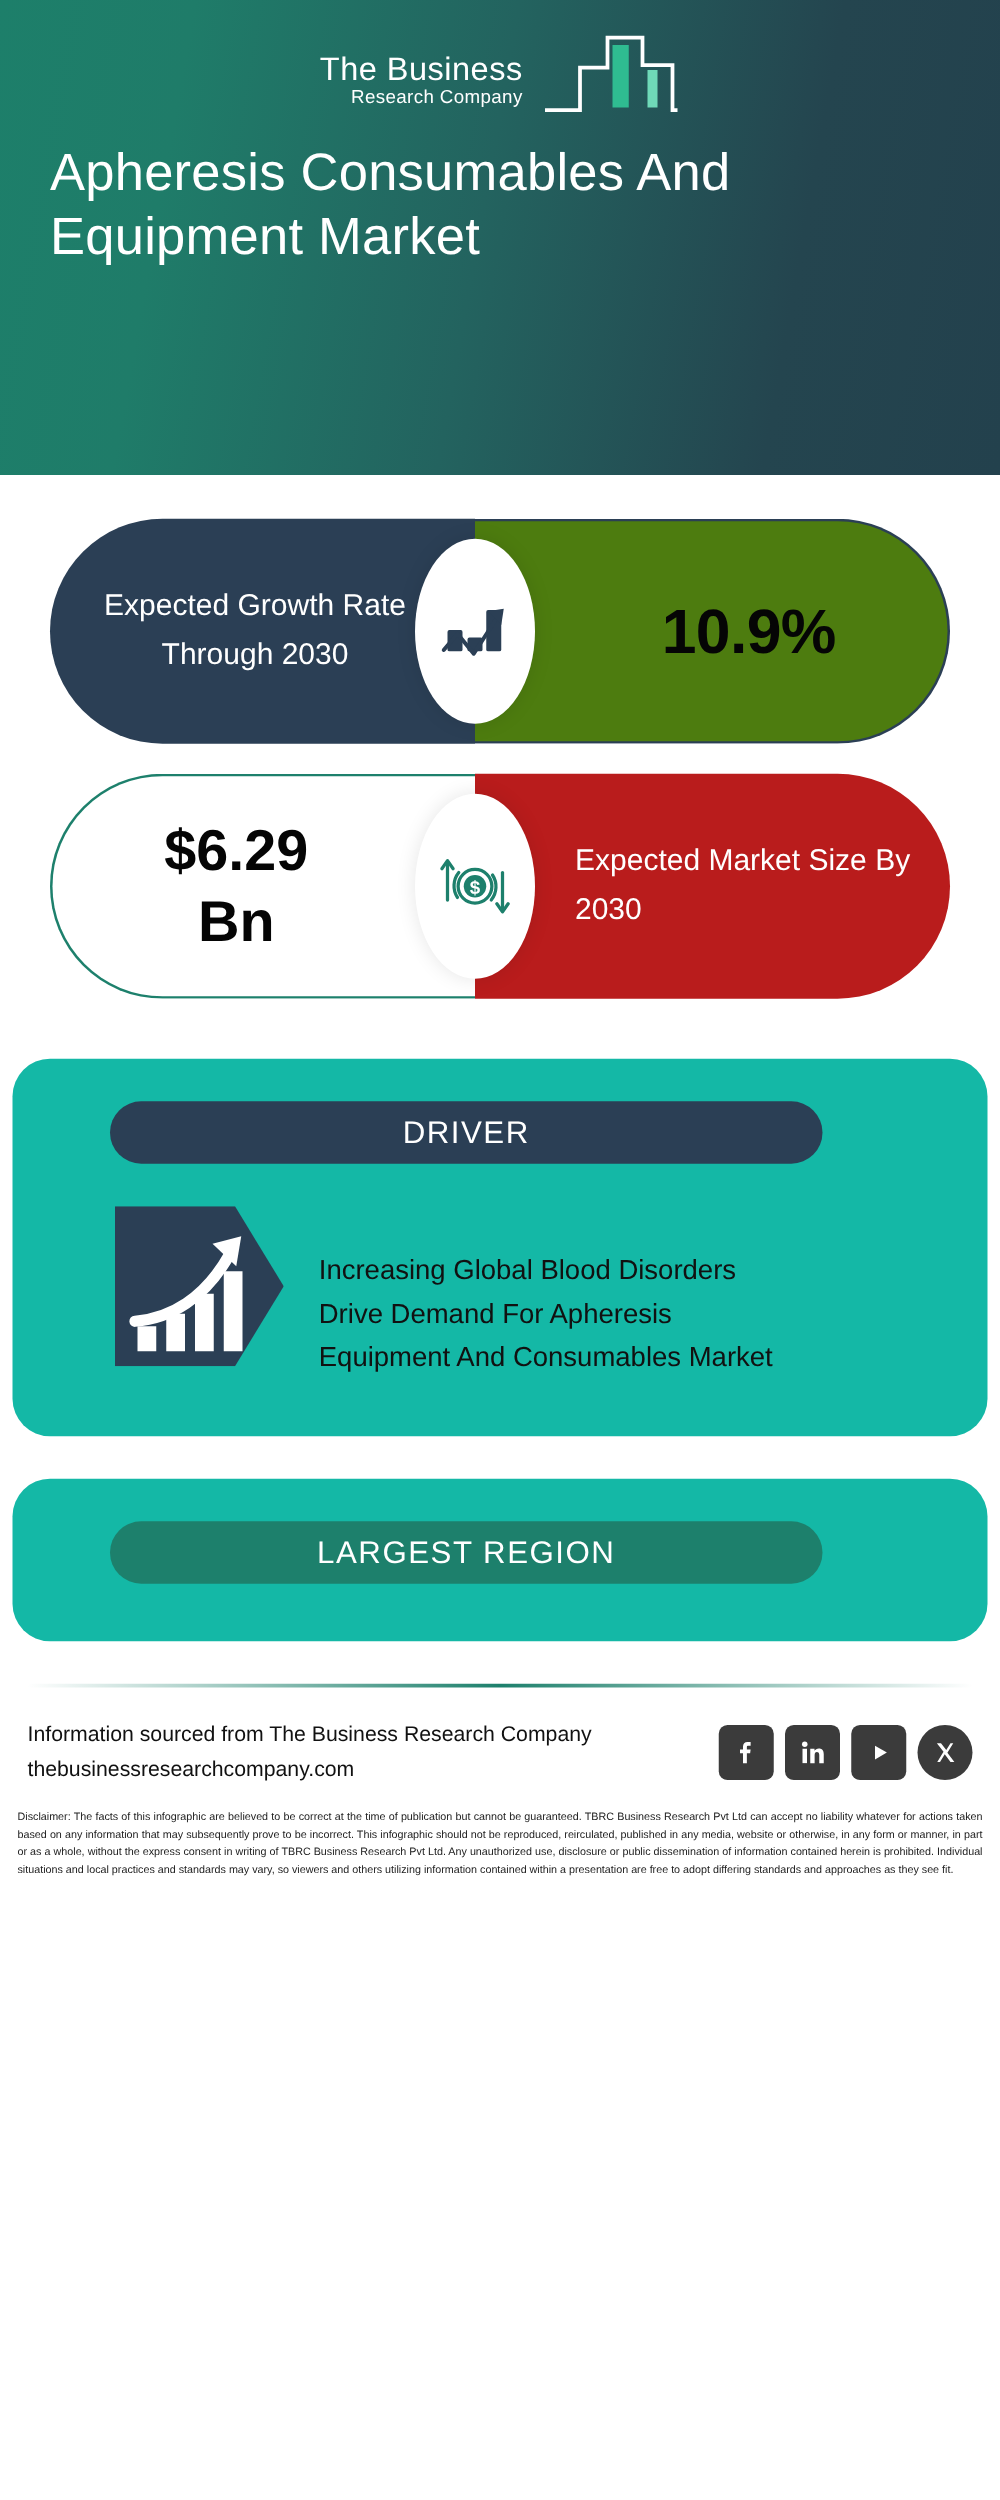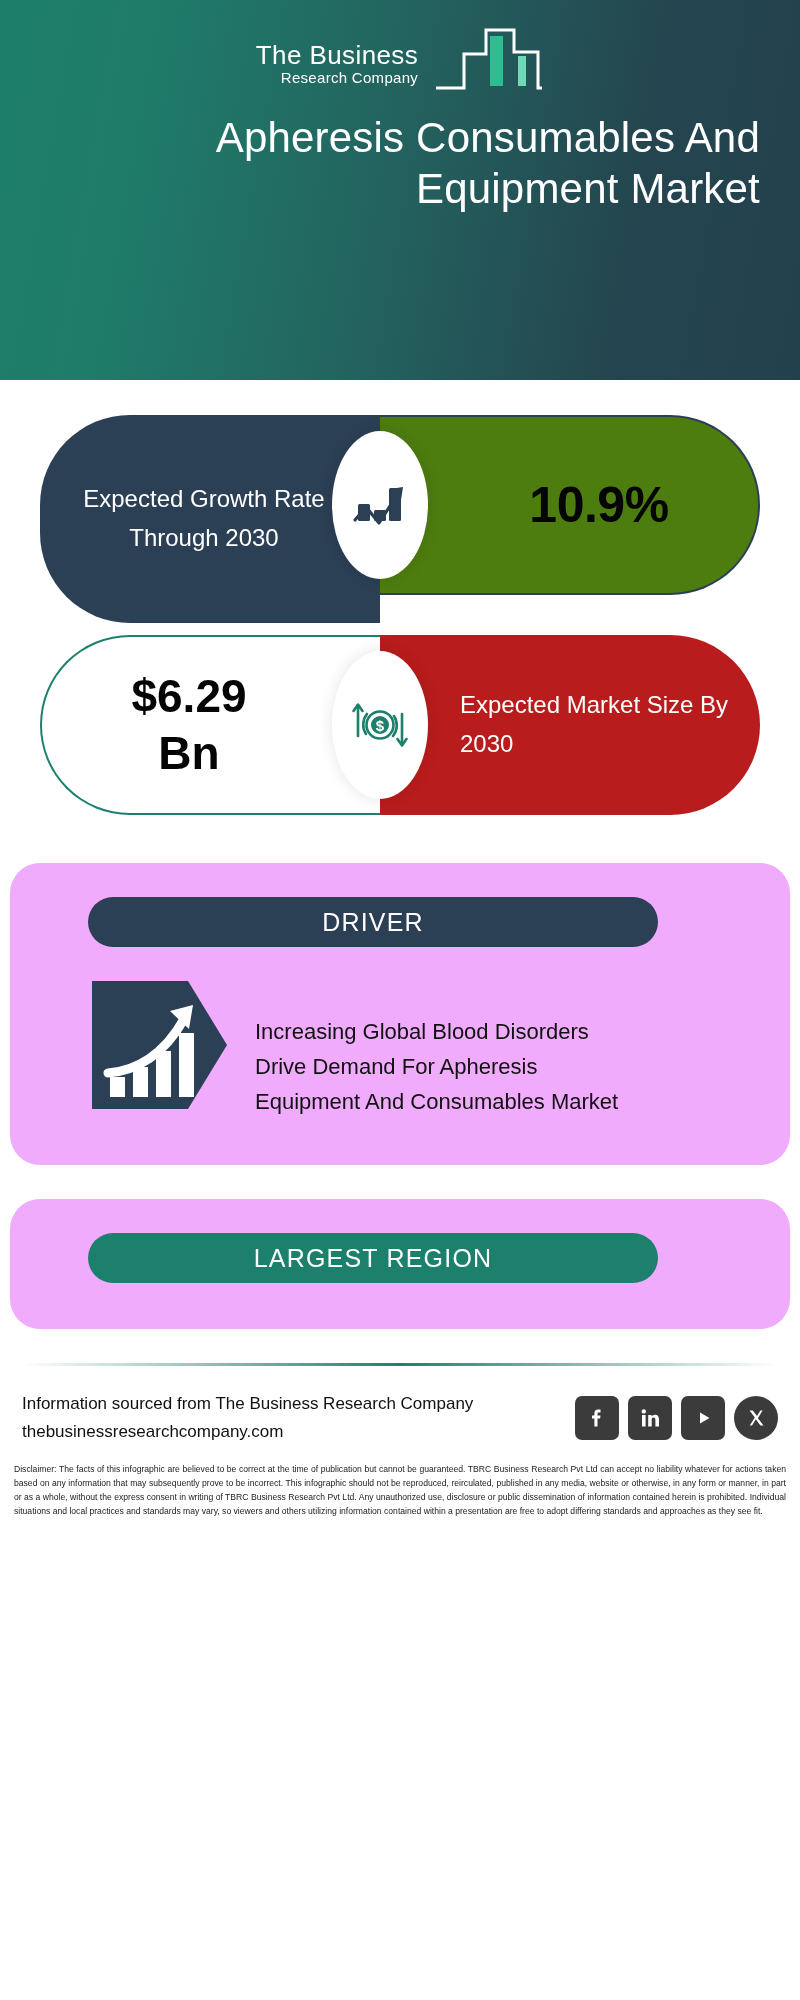--- a/index.html
+++ b/index.html
@@ -22,46 +22,46 @@
     position:absolute; left:0; right:0; top:24px;
     display:flex; align-items:flex-end; justify-content:center; gap:16px;
   }
   .logo-text { display:flex; flex-direction:column; align-items:flex-end; padding-bottom:6px; }
   .logo-line1 { color:#fff; font-size:26px; font-weight:400; letter-spacing:.4px; line-height:1.05; }
   .logo-line2 { color:#fff; font-size:15px; font-weight:400; letter-spacing:.3px; line-height:1.25; }
   .logo-mark { position:relative; width:110px; height:70px; }
 
   .header-title {
     position:absolute; left:0; right:0; top:112px;
-    text-align:right; color:#ffffff;
+    text-align:left; color:#ffffff;
     font-size:42px; line-height:1.22; font-weight:400; letter-spacing:.2px;
     padding:0 40px;
   }
 
   
   .stat { position:relative; margin:0 40px; height:180px; }
   .stat-1 { margin-top:35px; }
   .stat-left-dark {
-    position:absolute; left:0; top:0; width:340px; height:208px;
+    position:absolute; left:0; top:0; width:340px; height:180px;
     background:#2b3f55;
     border-top-left-radius:90px; border-bottom-left-radius:90px;
     display:flex; align-items:center; justify-content:center;
     color:#fff; font-size:24px; line-height:1.62; text-align:center;
     padding-left:22px; padding-right:34px;
   }
   .stat-right-outline {
     position:absolute; left:340px; top:0; width:380px; height:180px;
     border:2.5px solid #2b3f55; border-left:none;
     border-top-right-radius:90px; border-bottom-right-radius:90px;
     background:#4d7c0f;
     display:flex; align-items:center; justify-content:center;
   }
   .stat-value-dark { font-size:50px; font-weight:700; color:#050505; letter-spacing:-.5px; margin-left:60px; }
 
-  .stat-2 { margin-top:40px; }
+  .stat-2 { margin-top:24px; }
   .stat-left-outline {
     position:absolute; left:0; top:0; width:340px; height:180px;
     border:2.5px solid #1d806c; border-right:none;
     border-top-left-radius:90px; border-bottom-left-radius:90px;
     background:#fff;
     display:flex; align-items:center; justify-content:center;
   }
   .stat-value-green {
     font-size:46px; font-weight:700; color:#050505;
     line-height:1.25; text-align:center; margin-right:44px;
@@ -76,21 +76,21 @@
   }
   .badge-circle {
     position:absolute; left:292px; top:16px; width:96px; height:148px;
     background:#fff; border-radius:50%;
     display:flex; align-items:center; justify-content:center;
     box-shadow:0 0 16px rgba(0,0,0,.10); z-index:5;
   }
 
   
   .panel {
-    position:relative; margin:0 10px; background:#f0abfc;
+    position:relative; margin:0 10px; background:#14b8a6;
     border-radius:30px; padding:34px 0 46px 0;
   }
   .panel-driver { margin-top:48px; }
   .panel-region { margin-top:34px; }
   .pill {
     width:570px; margin:0 auto 0 78px; height:50px; border-radius:26px;
     display:flex; align-items:center; justify-content:center;
     color:#fff; font-size:25px; letter-spacing:1.2px;
   }
   .pill-dark { background:#2b3f55; }

